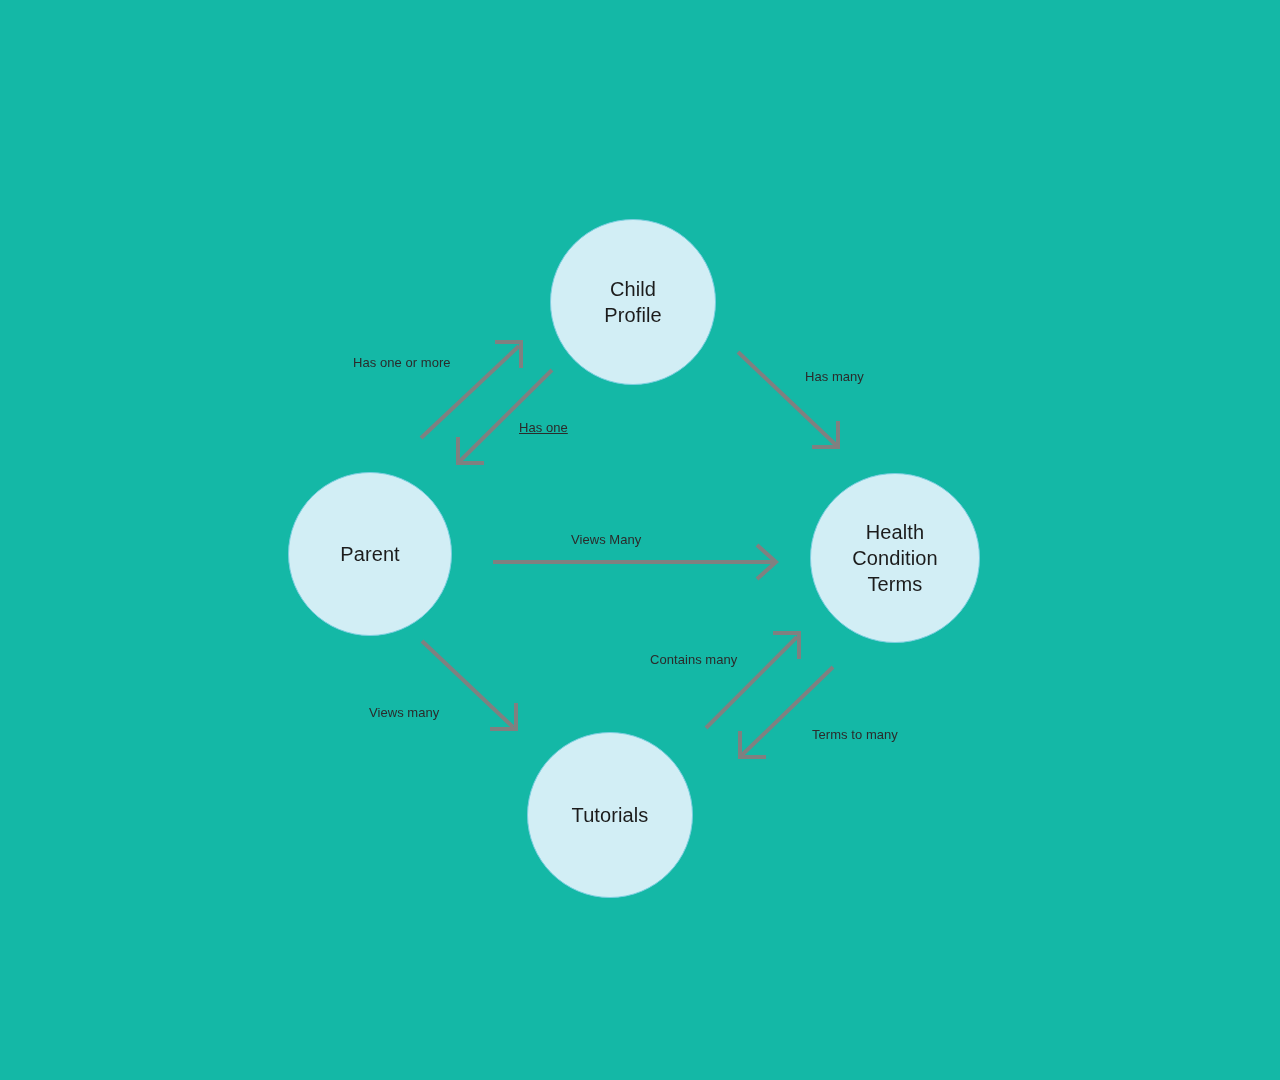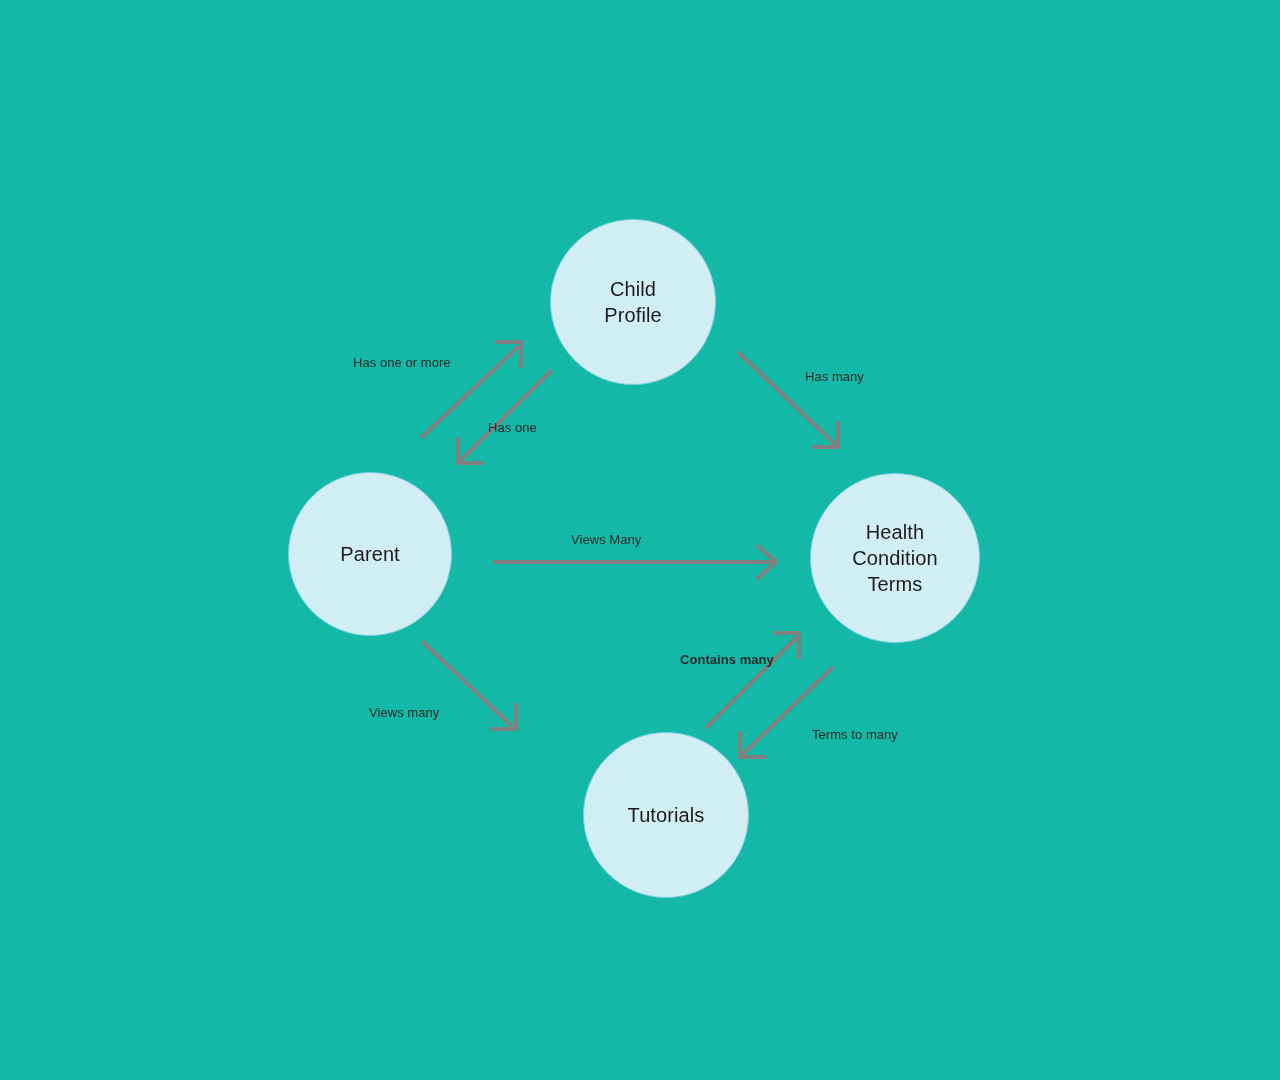--- a/index.html
+++ b/index.html
@@ -50,28 +50,28 @@
     font-size: 13px;
     line-height: 16px;
     color: #2b2b2b;
     white-space: nowrap;
     letter-spacing: 0.05px;
   }
   
   #node-child-profile { left: 550px; top: 219px; width: 166px; height: 166px; }
   #node-parent        { left: 288px; top: 472px; width: 164px; height: 164px; }
   #node-health-terms  { left: 810px; top: 473px; width: 170px; height: 170px; }
-  #node-tutorials     { left: 583px; top: 732px; width: 166px; height: 166px; align-items: center; }
+  #node-tutorials     { left: 527px; top: 732px; width: 166px; height: 166px; align-items: center; }
   
   #label-has-one-or-more { left: 353px; top: 355px; }
-  #label-has-one         { left: 488px; top: 420px; }
+  #label-has-one         { left: 519px; top: 420px; text-decoration: underline; }
   #label-has-many        { left: 805px; top: 369px; text-align: center; }
   #label-views-many-hct  { left: 571px; top: 532px; }
   #label-views-many-tut  { left: 369px; top: 705px; }
-  #label-contains-many   { left: 680px; top: 652px; font-weight: bold; }
+  #label-contains-many   { left: 650px; top: 652px; }
   #label-links-to-many   { left: 812px; top: 727px; }
 </style>
 </head>
 <body>
 
 <div id="canvas">
 
   <svg class="edges" viewBox="0 0 1280 1080" xmlns="http://www.w3.org/2000/svg">
     <g fill="none" stroke="#808080" stroke-width="4" stroke-linecap="butt" stroke-linejoin="miter">
 

